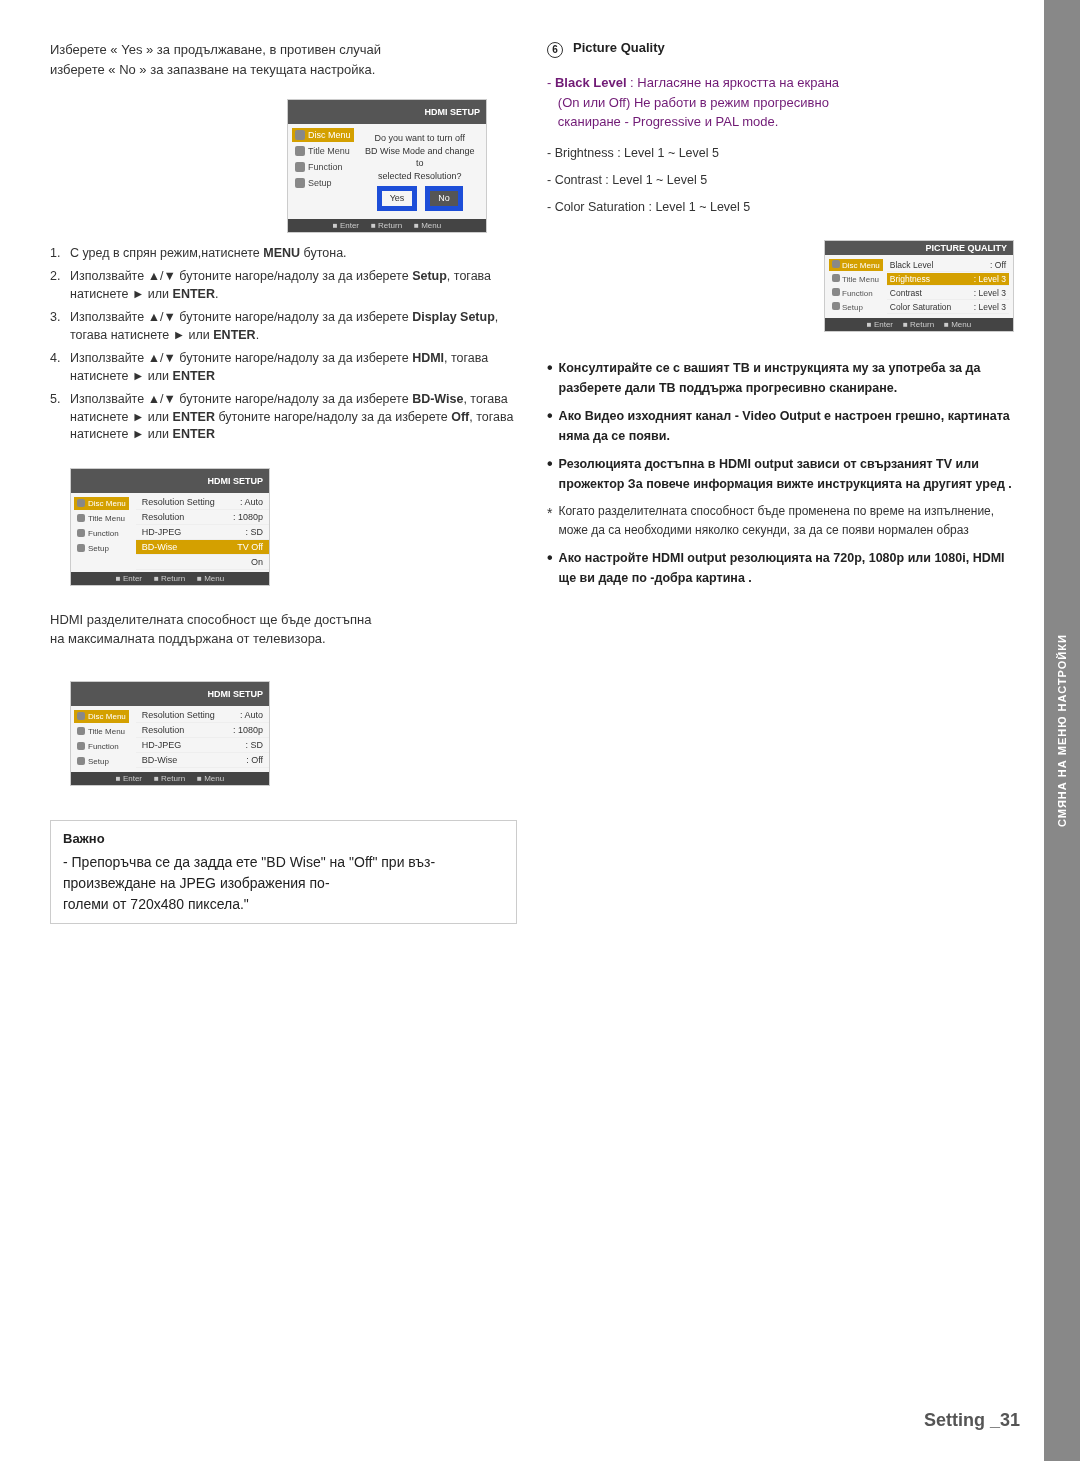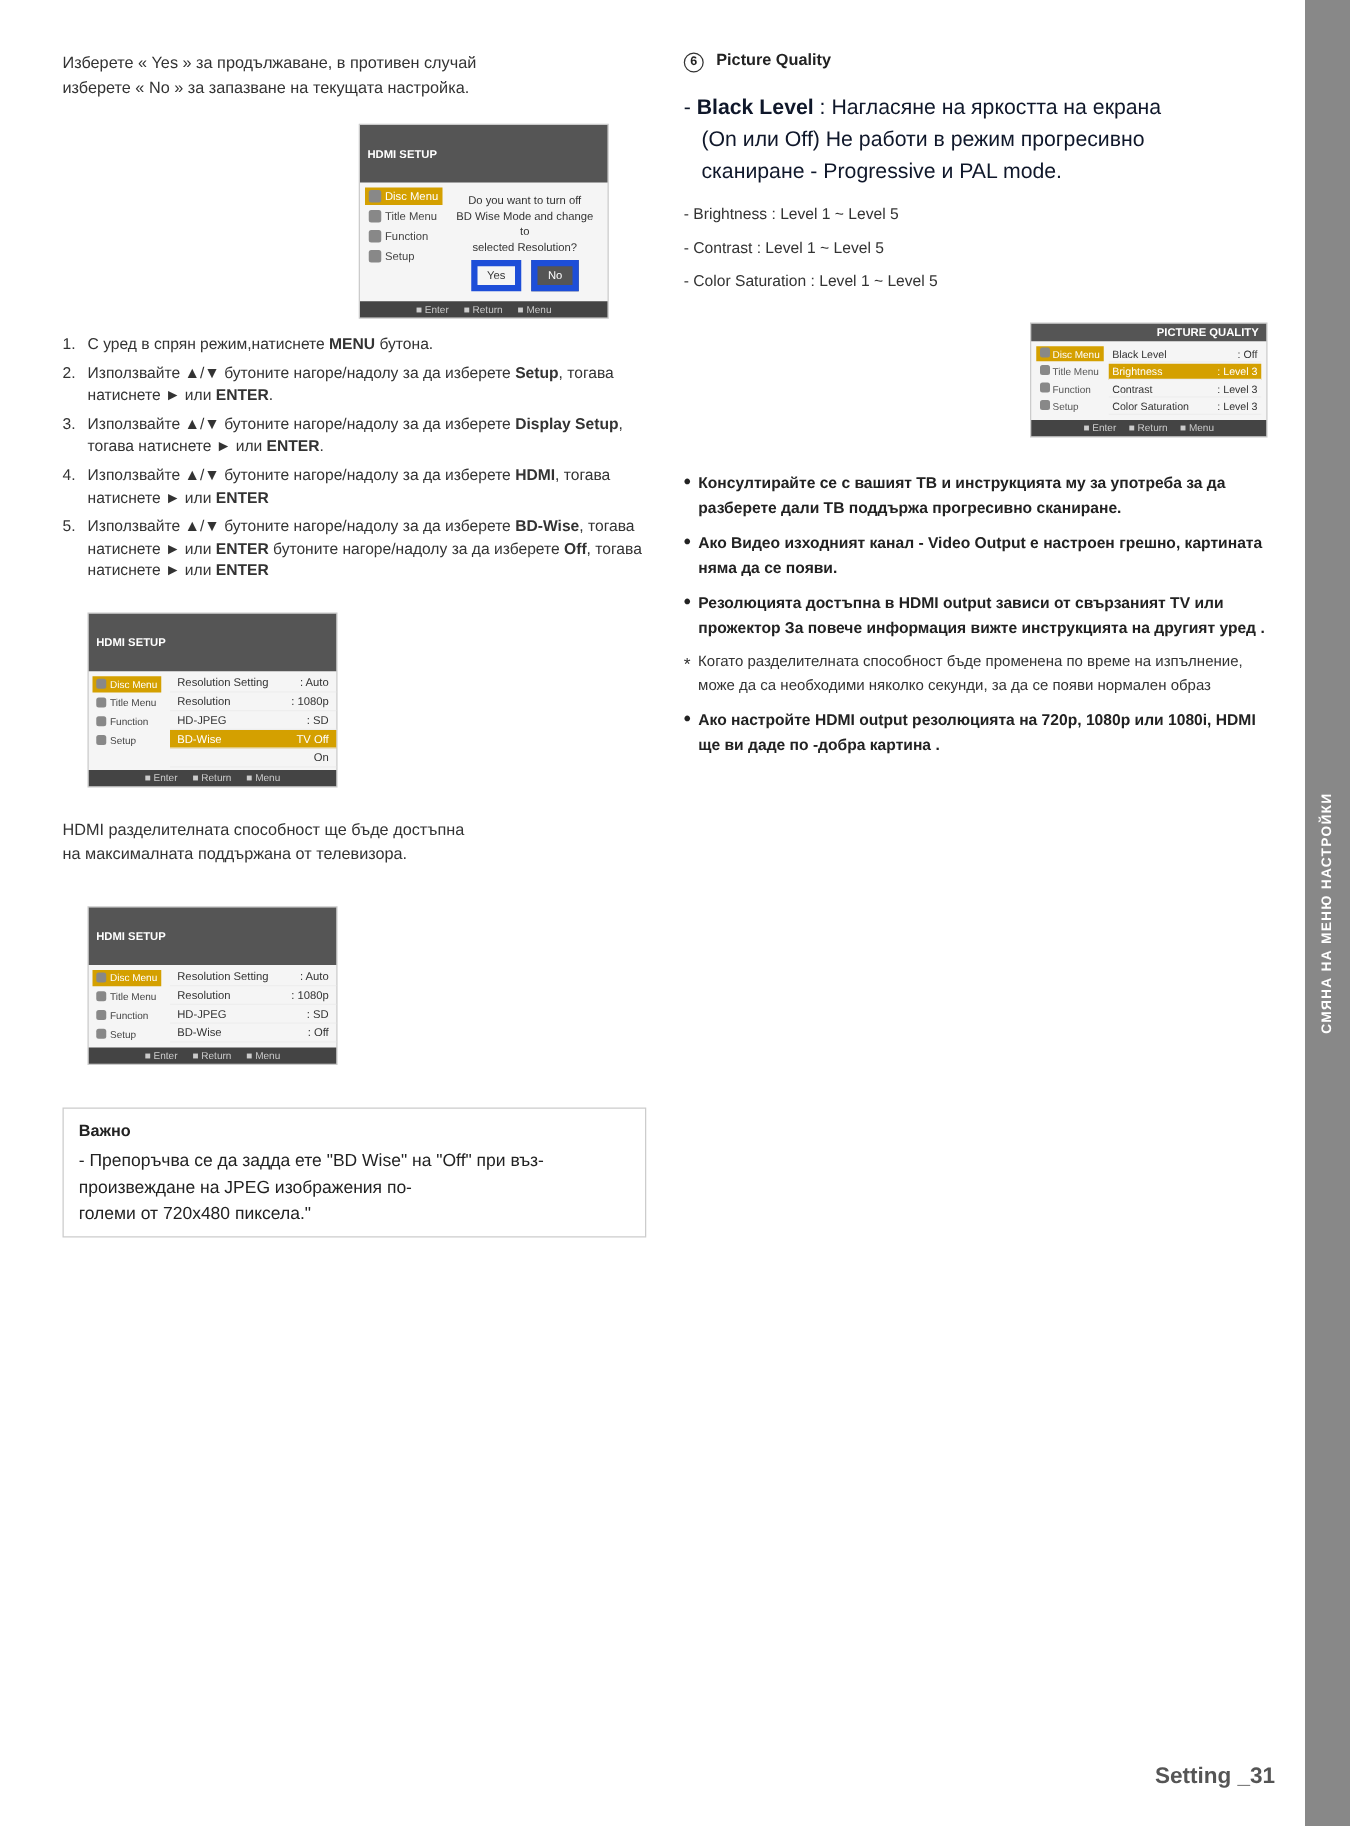--- a/index.html
+++ b/index.html
@@ -73,21 +73,22 @@
       background: #f5f5f5;
       width: 200px;
       margin-left: auto;
       margin-right: 20px;
       font-size: 10px;
     }
 
     .screenshot-title-bar {
       background: #555;
       color: white;
-      padding: 18px 6px;
+      text-align: right;
+      padding: 7px 6px;
       font-size: 9px;
       font-weight: bold;
     }
 
     .screenshot-body {
       display: flex;
       padding: 4px;
       gap: 4px;
     }
 
@@ -562,21 +563,21 @@
 
     </div>
 
     <div class="right-column">
 
       <div style="display:flex; align-items:center; gap:6px; margin-bottom:4px;">
         <span class="circle-number">6</span>
         <span class="picture-quality-label">Picture Quality</span>
       </div>
 
-      <div style="font-size:17px; color:#0f172a; line-height:1.5; margin-bottom:4px;">
+      <div style="font-size:13px; color:#701a75; line-height:1.5; margin-bottom:4px;">
         - <span class="bold">Black Level</span> : Нагласяне на яркостта на екрана<br>
         &nbsp;&nbsp;&nbsp;(On или Off) Не работи в режим прогресивно<br>
         &nbsp;&nbsp;&nbsp;сканиране - Progressive и PAL mode.
       </div>
 
       <div style="font-size:12.5px; color:#333; margin-bottom:3px;">
         - Brightness : Level 1 ~ Level 5
       </div>
 
       <div style="font-size:12.5px; color:#333; margin-bottom:3px;">

